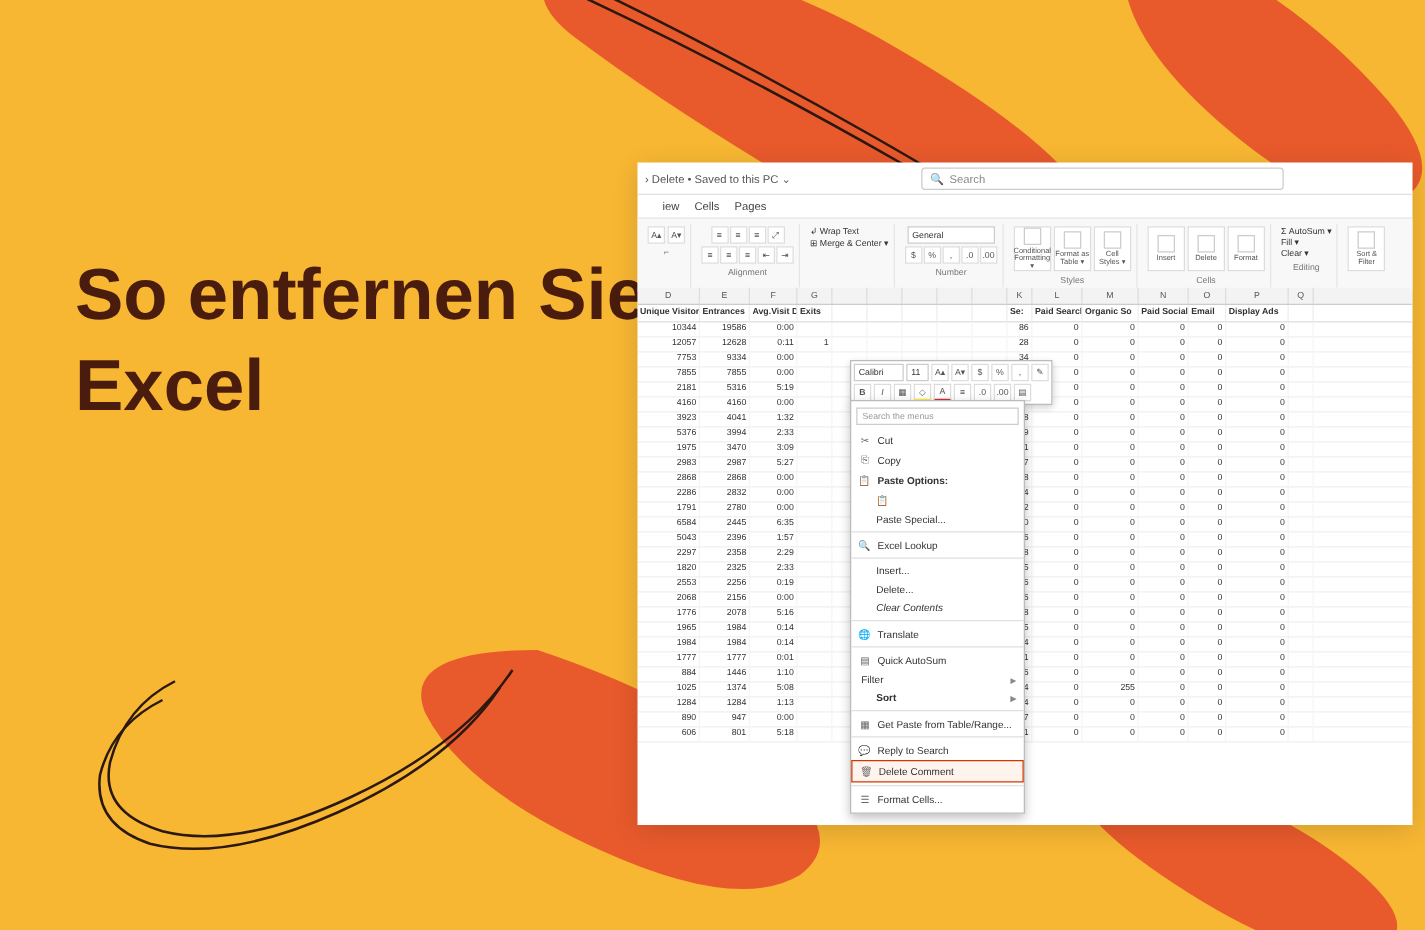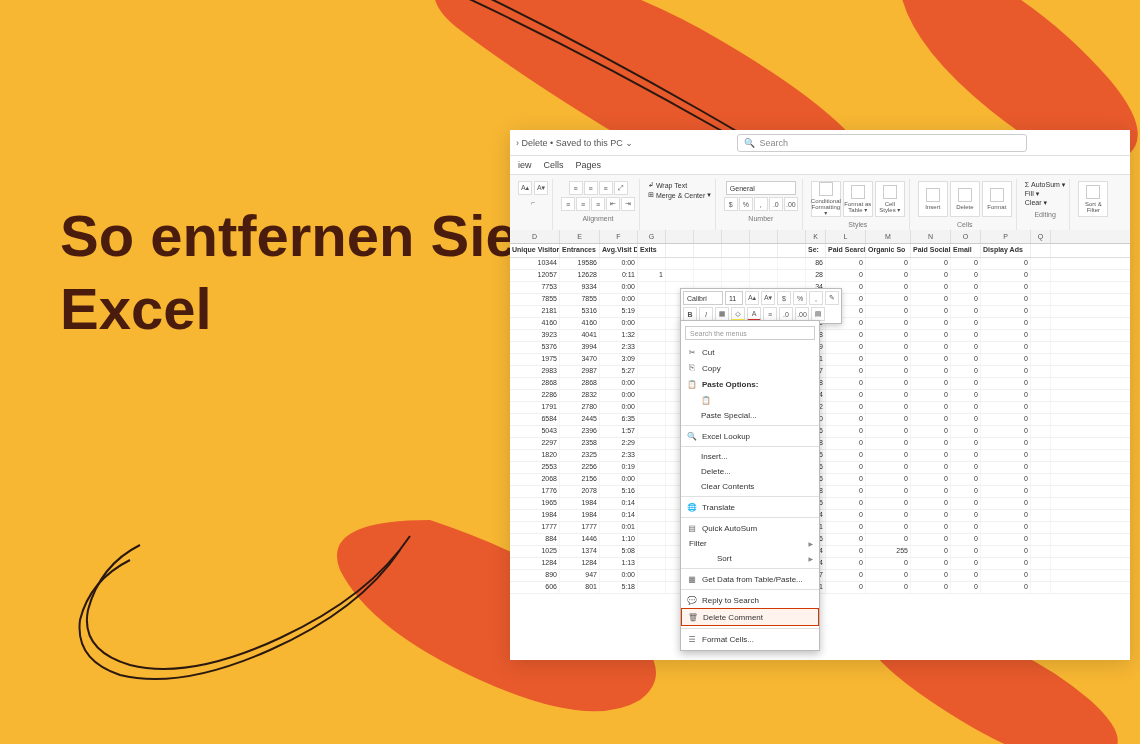--- a/index.html
+++ b/index.html
@@ -3,21 +3,21 @@
 <meta charset="utf-8">
 <style>
 * { margin: 0; padding: 0; box-sizing: border-box; }
 body { width: 1140px; height: 744px; background: #f7b733; font-family: Arial, sans-serif; overflow: hidden; position: relative; }
 .bg-shapes { position: absolute; inset: 0; z-index: 0; pointer-events: none; }
 .headline { position: absolute; left: 60px; top: 200px; font-size: 58px; font-weight: 700; color: #4a1c0d; line-height: 1.25; z-index: 2; }
 .excel-window { position: absolute; right: 10px; top: 130px; width: 620px; height: 530px; background: #fff; box-shadow: 0 4px 20px rgba(0,0,0,0.15); z-index: 3; font-family: "Segoe UI", Arial, sans-serif; font-size: 8px; color: #333; overflow: hidden; }
 .titlebar { display: flex; align-items: center; height: 26px; padding: 0 6px; gap: 8px; border-bottom: 1px solid #e0e0e0; }
 .titlebar-left { font-size: 9px; color: #555; }
 .searchbar { width: 290px; height: 18px; border: 1px solid #ccc; border-radius: 3px; display: flex; align-items: center; padding: 0 6px; gap: 4px; color: #888; font-size: 9px; margin: 0 auto; }
-.tabbar { display: flex; gap: 12px; padding: 4px 8px; font-size: 9px; color: #444; border-bottom: 1px solid #e0e0e0; }
+.tabbar { display: flex; gap: 12px; padding: 4px 20px; font-size: 9px; color: #444; border-bottom: 1px solid #e0e0e0; }
 .ribbon { display: flex; padding: 4px 4px 2px; gap: 4px; border-bottom: 1px solid #ccc; background: #f8f8f8; }
 .ribbon-group { display: flex; flex-direction: column; align-items: center; padding: 2px 4px; border-right: 1px solid #e5e5e5; }
 .ribbon-group:last-child { border-right: none; }
 .ribbon-group-label { font-size: 7px; color: #777; margin-top: 4px; }
 .ribbon-controls { display: flex; gap: 2px; align-items: center; flex-wrap: wrap; justify-content: center; }
 .rbtn { width: 14px; height: 14px; border: 1px solid #ddd; background: #fff; display: flex; align-items: center; justify-content: center; font-size: 7px; color: #555; }
 .rbtn-lg { width: 30px; height: 36px; flex-direction: column; font-size: 6px; line-height: 1; text-align: center; gap: 2px; }
 .rbtn-lg .ico { width: 14px; height: 14px; border: 1px solid #ccc; }
 .dropdown { height: 14px; border: 1px solid #ccc; padding: 0 3px; font-size: 7px; display: flex; align-items: center; background: #fff; }
 .mini-toolbar { position: absolute; top: 158px; left: 170px; background: #fff; border: 1px solid #bbb; box-shadow: 0 2px 6px rgba(0,0,0,0.2); padding: 2px; display: flex; flex-direction: column; gap: 2px; z-index: 10; }
@@ -769,45 +769,45 @@
         <span class="ctx-icon">🔍</span>
         <span>Excel Lookup</span>
       </div>
     <div class="ctx-sep"></div>
     <div class="ctx-item" style="padding-left:20px;">
         <span>Insert...</span>
       </div>
     <div class="ctx-item" style="padding-left:20px;">
         <span>Delete...</span>
       </div>
-    <div class="ctx-item" style="padding-left:20px;">
+    <div class="ctx-item" style="padding-left:20px;font-style:italic;">
         <span>Clear Contents</span>
       </div>
     <div class="ctx-sep"></div>
     <div class="ctx-item">
         <span class="ctx-icon">🌐</span>
         <span>Translate</span>
       </div>
     <div class="ctx-sep"></div>
     <div class="ctx-item">
         <span class="ctx-icon">▤</span>
         <span>Quick AutoSum</span>
       </div>
     <div class="ctx-item" style="padding-left:8px;">
         <span>Filter</span>
         <span class="ctx-arrow">▶</span>
       </div>
-    <div class="ctx-item" style="padding-left:36px;">
+    <div class="ctx-item" style="padding-left:20px;font-weight:bold;">
         <span>Sort</span>
         <span class="ctx-arrow">▶</span>
       </div>
     <div class="ctx-sep"></div>
     <div class="ctx-item">
         <span class="ctx-icon">▦</span>
-        <span>Get Data from Table/Paste...</span>
+        <span>Get Paste from Table/Range...</span>
       </div>
     <div class="ctx-sep"></div>
     <div class="ctx-item">
         <span class="ctx-icon">💬</span>
         <span>Reply to Search</span>
       </div>
     <div class="ctx-item ctx-highlight">
         <span class="ctx-icon">🗑</span>
         <span>Delete Comment</span>
       </div>

